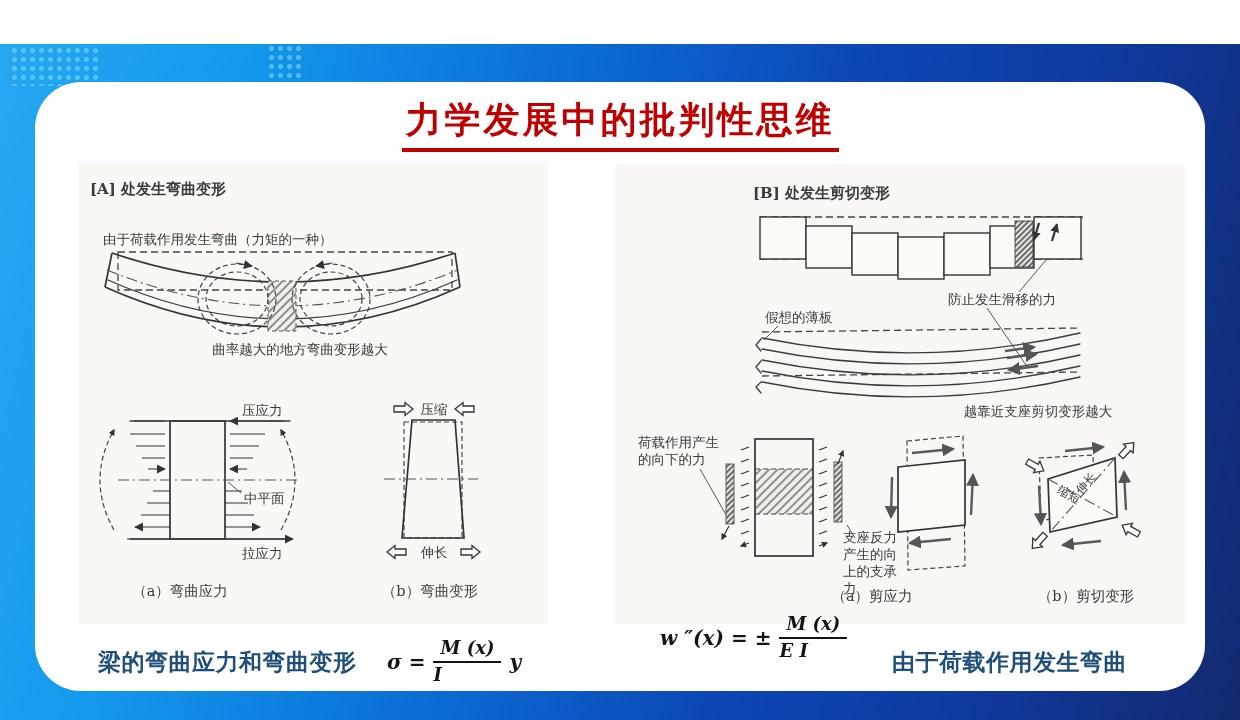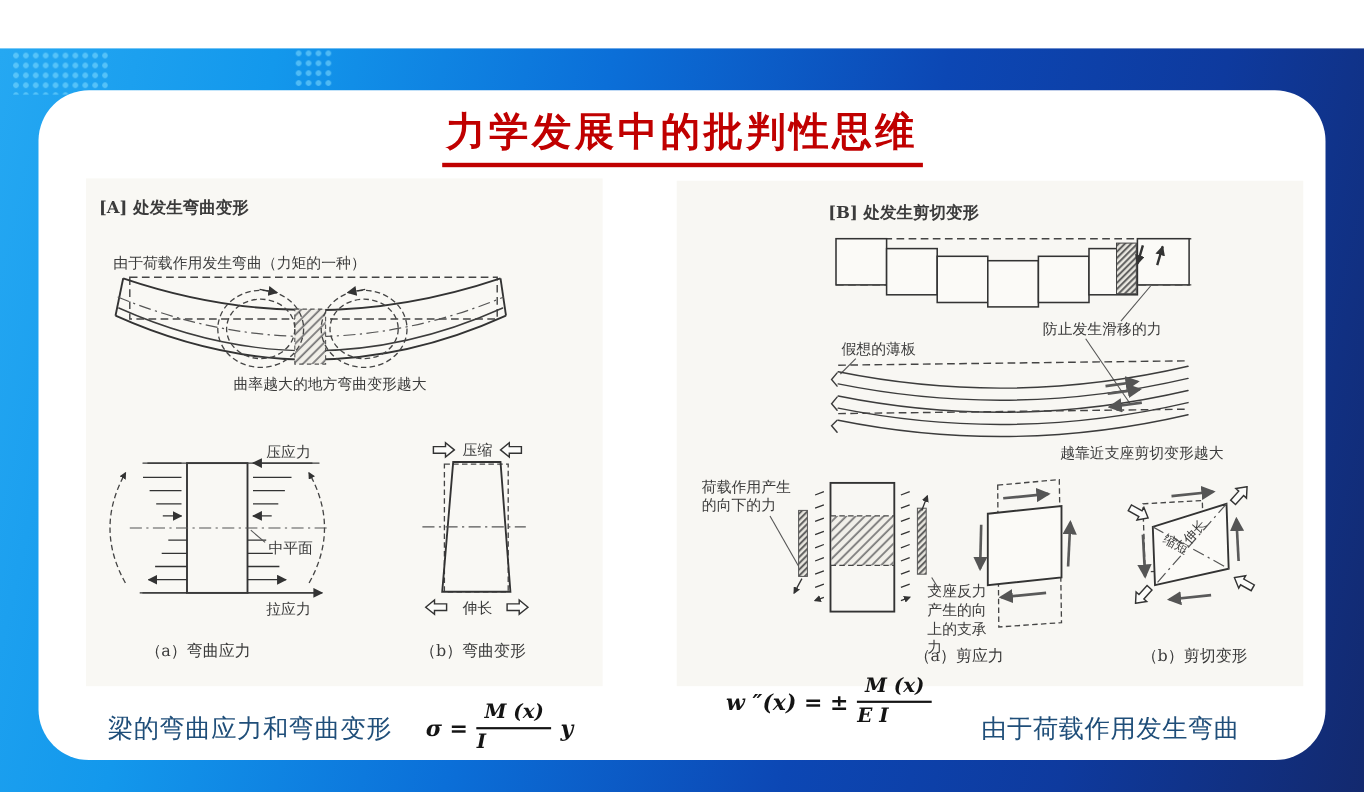--- a/index.html
+++ b/index.html
@@ -24,21 +24,21 @@
   .ln{stroke:#3c3c3c;stroke-width:1.3;fill:none;stroke-linecap:round;}
   .ln2{stroke:#333;stroke-width:1.7;fill:none;}
   .thin{stroke:#555;stroke-width:1;fill:none;}
   .dash{stroke:#444;stroke-width:1.3;fill:none;stroke-dasharray:7 4;}
   .dash2{stroke:#444;stroke-width:1.2;fill:none;stroke-dasharray:5 3;}
   .dadot{stroke:#555;stroke-width:1.1;fill:none;stroke-dasharray:11 4 2 4;}
   .arrln{stroke:#333;stroke-width:1.2;fill:none;}
   .arrth{stroke:#333;stroke-width:2.2;fill:none;}
   .garr{stroke:#5a5a5a;stroke-width:2.4;fill:none;}
   .blk{fill:#fbfaf7;stroke:#333;stroke-width:1.4;}
-  .footer-label{position:absolute;font-size:23px;font-weight:normal;color:#1f4e79;letter-spacing:0.5px;}
+  .footer-label{position:absolute;font-size:23px;font-weight:bold;color:#1f4e79;letter-spacing:0.5px;}
   .formula{position:absolute;display:flex;align-items:center;gap:8px;
     font-family:"DejaVu Serif","Liberation Serif",serif;font-style:italic;font-weight:bold;
     font-size:20px;color:#141414;}
   .frac{display:inline-flex;flex-direction:column;align-items:flex-start;line-height:1.15;font-size:18px;}
   .frac .num{padding:0 7px 2px;border-bottom:2px solid #141414;}
   .frac .den{padding-top:2px;}
 </style>
 </head>
 <body>
 

